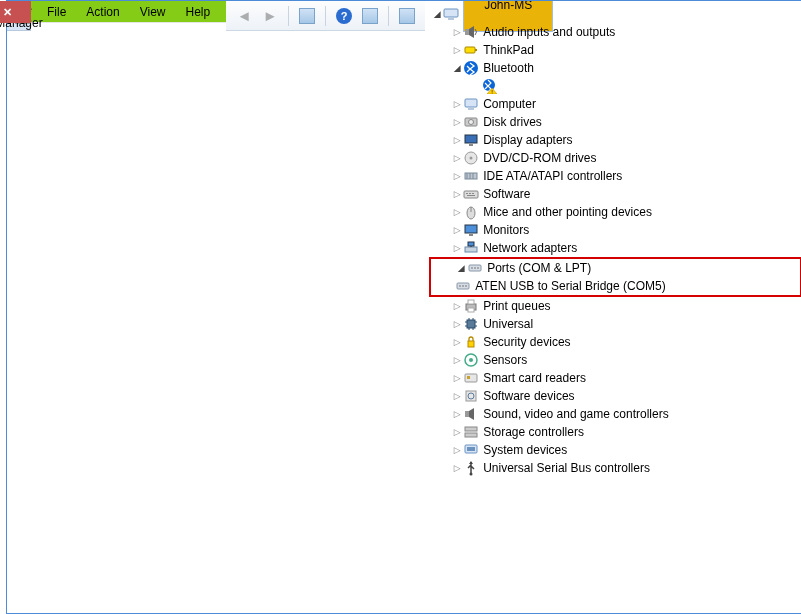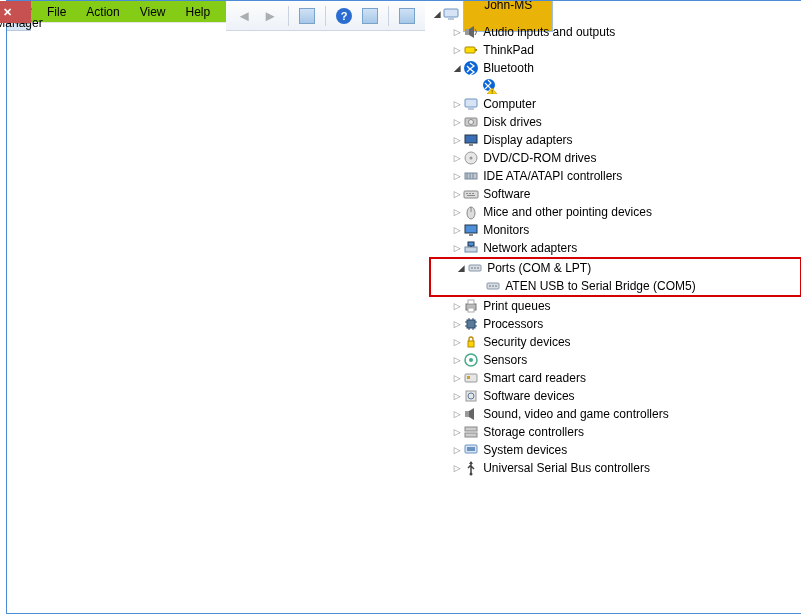--- a/index.html
+++ b/index.html
@@ -249,21 +249,21 @@
     <span class="devicon">
               <svg width="16" height="16" viewBox="0 0 16 16">
                 <rect x="2" y="5" width="12" height="6" rx="1" fill="#d6dde5" stroke="#8a98a8"></rect>
                 <circle cx="5" cy="8" r="0.8" fill="#666"></circle>
                 <circle cx="8" cy="8" r="0.8" fill="#666"></circle>
                 <circle cx="11" cy="8" r="0.8" fill="#666"></circle>
               </svg>
             </span>
     <span class="lbl">Ports (COM &amp; LPT)</span>
   </div>
-          <div class="row" style="padding-left:54px">
+          <div class="row" style="padding-left:24px">
         <span class="devicon">
               <svg width="16" height="16" viewBox="0 0 16 16">
                 <rect x="2" y="5" width="12" height="6" rx="1" fill="#d6dde5" stroke="#8a98a8"></rect>
                 <circle cx="5" cy="8" r="0.8" fill="#666"></circle>
                 <circle cx="8" cy="8" r="0.8" fill="#666"></circle>
                 <circle cx="11" cy="8" r="0.8" fill="#666"></circle>
               </svg>
             </span>
         <span class="lbl">ATEN USB to Serial Bridge (COM5)</span>
       </div>
@@ -287,21 +287,21 @@
               <line x1="2" y1="6" x2="4" y2="6" stroke="#2a4a6a"></line>
               <line x1="2" y1="10" x2="4" y2="10" stroke="#2a4a6a"></line>
               <line x1="12" y1="6" x2="14" y2="6" stroke="#2a4a6a"></line>
               <line x1="12" y1="10" x2="14" y2="10" stroke="#2a4a6a"></line>
               <line x1="6" y1="2" x2="6" y2="4" stroke="#2a4a6a"></line>
               <line x1="10" y1="2" x2="10" y2="4" stroke="#2a4a6a"></line>
               <line x1="6" y1="12" x2="6" y2="14" stroke="#2a4a6a"></line>
               <line x1="10" y1="12" x2="10" y2="14" stroke="#2a4a6a"></line>
             </svg>
           </span>
-    <span class="lbl">Processors</span>
+    <span class="lbl">Universal</span>
   </div>
         <div class="row" style="padding-left:24px">
     <span class="expander" style="color:#888">▷</span>
     <span class="devicon">
             <svg width="16" height="16" viewBox="0 0 16 16">
               <rect x="5" y="7" width="6" height="6" fill="#ffd200" stroke="#b58900"></rect>
               <path d="M6 7 V5 a2 2 0 0 1 4 0 V7" fill="none" stroke="#b58900" stroke-width="1.3"></path>
             </svg>
           </span>
     <span class="lbl">Security devices</span>

